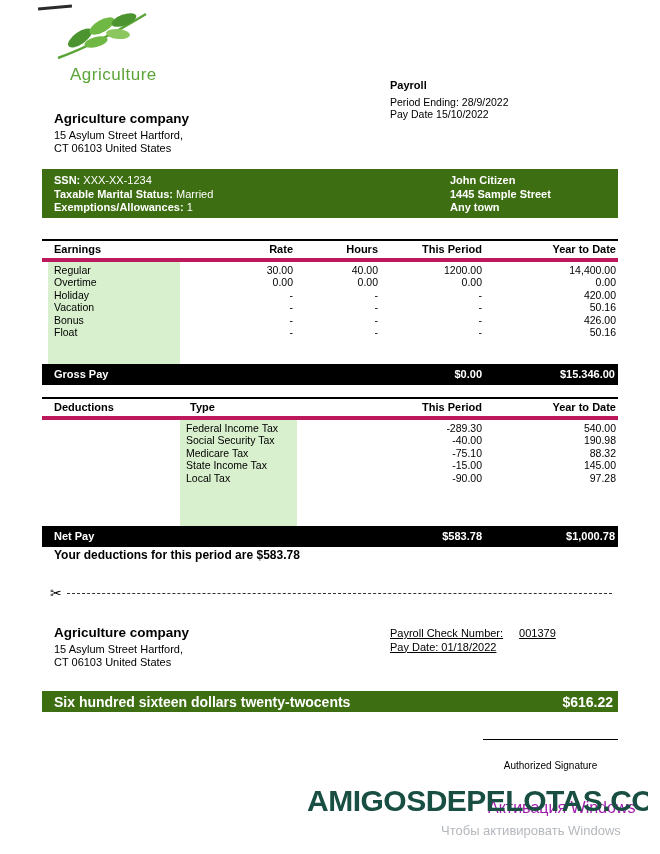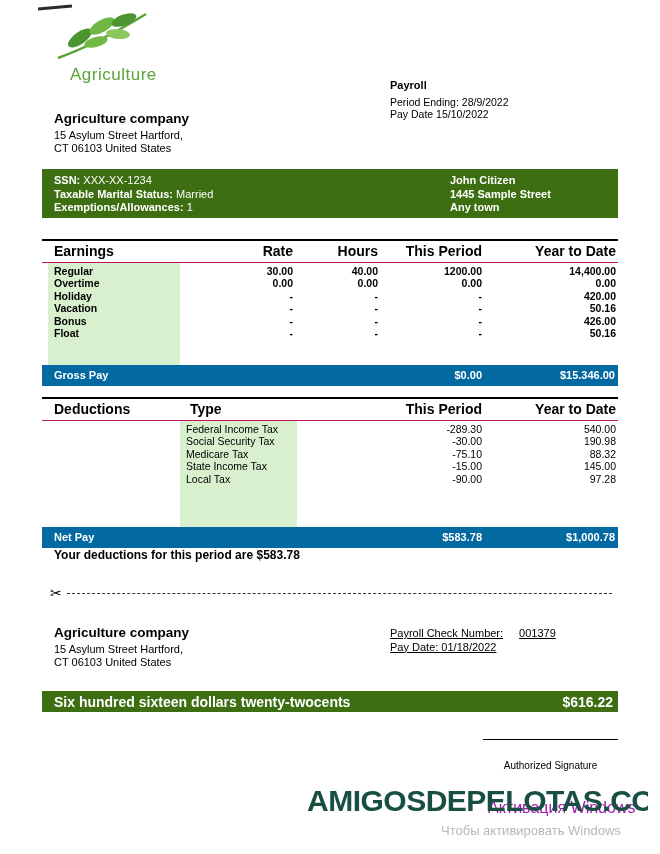--- a/index.html
+++ b/index.html
@@ -25,37 +25,37 @@
 
   
   .banner{position:absolute;left:42px;top:169px;width:576px;height:49px;background:#3e6e12;color:#fff;font-size:11px;}
   .banner-left{position:absolute;left:12px;top:5px;line-height:13.5px;}
   .banner-right{position:absolute;left:408px;top:5px;line-height:13.5px;font-weight:bold;}
   .b-label{font-weight:bold;text-align:right;}
 
   
   .section-earn{position:absolute;left:42px;top:239px;width:576px;}
   .section-ded{position:absolute;left:42px;top:397px;width:576px;}
-  .t-head{display:grid;border-top:2px solid #000;border-bottom:1px solid #be185d;font-weight:bold;font-size:14px;padding:2px 0 3px;}
+  .t-head{display:grid;border-top:2px solid #000;border-bottom:4px solid #be185d;font-weight:bold;font-size:11px;padding:2px 0 3px;}
   .e-grid{grid-template-columns:140px 111px 85px 104px 136px;}
   .d-grid{grid-template-columns:143px 160px 137px 136px;}
   .cell-name{padding-left:12px;}
   .th-type{padding-left:5px;}
   .cell-type{padding-left:1px;}
   .num{text-align:right;}
   .c-ytd{padding-right:2px;}
   .rows{position:relative;padding-top:2px;}
-  .rows-earn{height:100px;font-weight:bold;}
+  .rows-earn{height:100px;}
   .rows-ded{height:104px;}
   .hl{position:absolute;top:0;background:#d8f0cd;height:100%;}
   .hl-earn{left:6px;width:132px;}
   .hl-ded{left:138px;width:117px;}
   .row{display:grid;position:relative;font-size:10.5px;line-height:12.4px;}
 
-  .bar{display:grid;grid-template-columns:336px 104px 136px;height:21px;line-height:21px;background:#0369a1;color:#fff;font-weight:bold;font-size:11px;}
+  .bar{display:grid;grid-template-columns:336px 104px 136px;height:21px;line-height:21px;background:#000000;color:#fff;font-weight:bold;font-size:11px;}
   .bar-label{padding-left:12px;}
   .bar-num{text-align:right;}
   .bar-ytd{padding-right:3px;}
 
   .note{position:absolute;left:54px;top:548px;font-weight:bold;font-size:12px;}
 
   .cutline{position:absolute;left:50px;top:585px;width:562px;display:flex;align-items:center;}
   .scissors{font-size:14px;margin-right:5px;}
   .dashes{flex:1;border-top:1.6px dashed #333;height:0;margin-top:1px;}
 
@@ -188,21 +188,21 @@
       <div class="hl hl-ded"></div>
       <div class="row d-grid">
         <div></div>
         <div class="cell-type">Federal Income Tax</div>
         <div class="num">-289.30</div>
         <div class="num c-ytd">540.00</div>
       </div>
       <div class="row d-grid">
         <div></div>
         <div class="cell-type">Social Security Tax</div>
-        <div class="num">-30.00</div>
+        <div class="num">-40.00</div>
         <div class="num c-ytd">190.98</div>
       </div>
       <div class="row d-grid">
         <div></div>
         <div class="cell-type">Medicare Tax</div>
         <div class="num">-75.10</div>
         <div class="num c-ytd">88.32</div>
       </div>
       <div class="row d-grid">
         <div></div>

